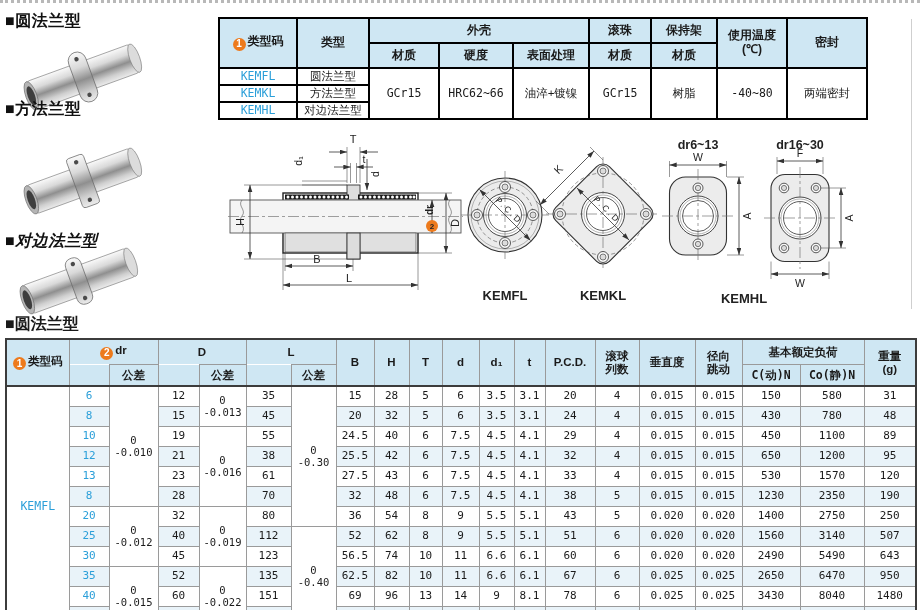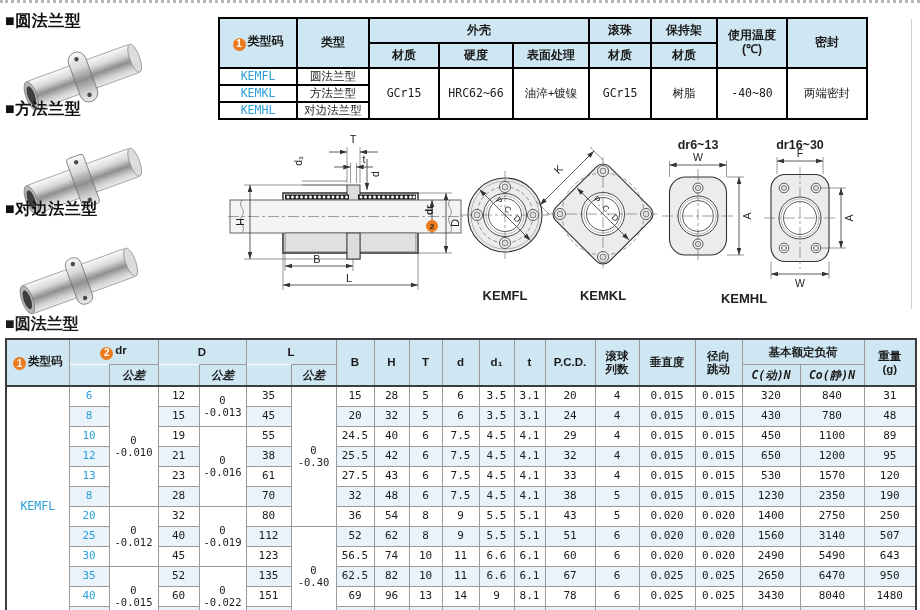--- a/index.html
+++ b/index.html
@@ -29,21 +29,21 @@
   .draw{position:absolute;left:228px;top:116px;}
   .vline{position:absolute;left:911px;top:16px;height:290px;border-left:1px solid #cfcfcf;}
 
   
   .dim-title{position:absolute;left:5px;top:311px;font-size:16px;font-weight:bold;}
   .dim{position:absolute;left:5px;top:335px;width:910px;font-size:11px;border:2px solid #3c3c3c;background:#fff;}
   .dim td,.dim th{border:1px solid #9a9a9a;line-height:1.1;}
   .dim thead{border-bottom:2px solid #3c3c3c;}
   .dim thead th{background:#cfe7f3;font-weight:bold;font-size:11.5px;}
   .dim .hr1 th{height:24px;}
-  .dim .hr2 th{height:20px;font-style:italic;}
+  .dim .hr2 th{height:20px;}
   .dim .nb{border-top:hidden;}
   .dim tbody td{height:19px;}
   .num{font-family:"DejaVu Sans Mono",monospace;font-size:11px;}
   .blue{color:#2b9fd9;}
   .tol{background:#fff;font-size:10.5px;line-height:1.2;}
   .dim tbody tr:nth-child(even) td.v{background:#e9f3f9;}
 
   
   .draw text{font-family:"Liberation Sans",sans-serif;fill:#222;}
   .dimln{stroke:#333;stroke-width:0.8;fill:none;}
@@ -84,21 +84,21 @@
       <rect x="-55" y="-15" width="110" height="30" rx="3" fill="url(#met)" stroke="#7a7a7a" stroke-width="0.6"></rect>
       <ellipse cx="55" cy="0" rx="5" ry="15" fill="#dcdcdc" stroke="#7a7a7a" stroke-width="0.6"></ellipse>
       <rect x="-9" y="-26" width="18" height="52" rx="3" fill="url(#met)" stroke="#6a6a6a" stroke-width="0.7"></rect>
       <circle cx="0" cy="-20" r="2.2" fill="#4a4a4a"></circle>
         <circle cx="0" cy="20" r="2.2" fill="#4a4a4a"></circle>
       <ellipse cx="-55" cy="0" rx="5.5" ry="15" fill="#b5b5b5" stroke="#6a6a6a" stroke-width="0.6"></ellipse>
       <ellipse cx="-55" cy="0" rx="3.6" ry="10" fill="#3e3e3e"></ellipse>
     </g>
   </svg>
 
-  <div class="sec-title" style="left:5px;top:196px;">■对边法兰型</div>
+  <div class="sec-title" style="left:5px;top:228px;font-style:italic;">■对边法兰型</div>
   <svg class="photo" style="left:14px;top:234px;" width="130" height="84" viewBox="0 0 130 84">
     <g transform="translate(65,44) rotate(-20)">
       <rect x="-55" y="-15" width="110" height="30" rx="3" fill="url(#met)" stroke="#7a7a7a" stroke-width="0.6"></rect>
       <ellipse cx="55" cy="0" rx="5" ry="15" fill="#dcdcdc" stroke="#7a7a7a" stroke-width="0.6"></ellipse>
       <rect x="-8" y="-24" width="16" height="48" rx="7" fill="url(#met)" stroke="#6a6a6a" stroke-width="0.7"></rect>
       <circle cx="0" cy="-18" r="2.2" fill="#4a4a4a"></circle>
         <circle cx="0" cy="18" r="2.2" fill="#4a4a4a"></circle>
       <ellipse cx="-55" cy="0" rx="5.5" ry="15" fill="#b5b5b5" stroke="#6a6a6a" stroke-width="0.6"></ellipse>
       <ellipse cx="-55" cy="0" rx="3.6" ry="10" fill="#3e3e3e"></ellipse>
     </g>
@@ -432,22 +432,22 @@
         <td class="v num">15</td>
         <td class="v num">28</td>
         <td class="v num">5</td>
         <td class="v num">6</td>
         <td class="v num">3.5</td>
         <td class="v num">3.1</td>
         <td class="v num">20</td>
         <td class="v num">4</td>
         <td class="v num">0.015</td>
         <td class="v num">0.015</td>
-        <td class="v num">320</td>
-        <td class="v num">840</td>
+        <td class="v num">150</td>
+        <td class="v num">580</td>
         <td class="v num">31</td>
       </tr>
       <tr>
         <td class="v blue num">8</td>
         <td class="v num">15</td>
         <td class="v num">45</td>
         <td class="v num">20</td>
         <td class="v num">32</td>
         <td class="v num">5</td>
         <td class="v num">6</td>

